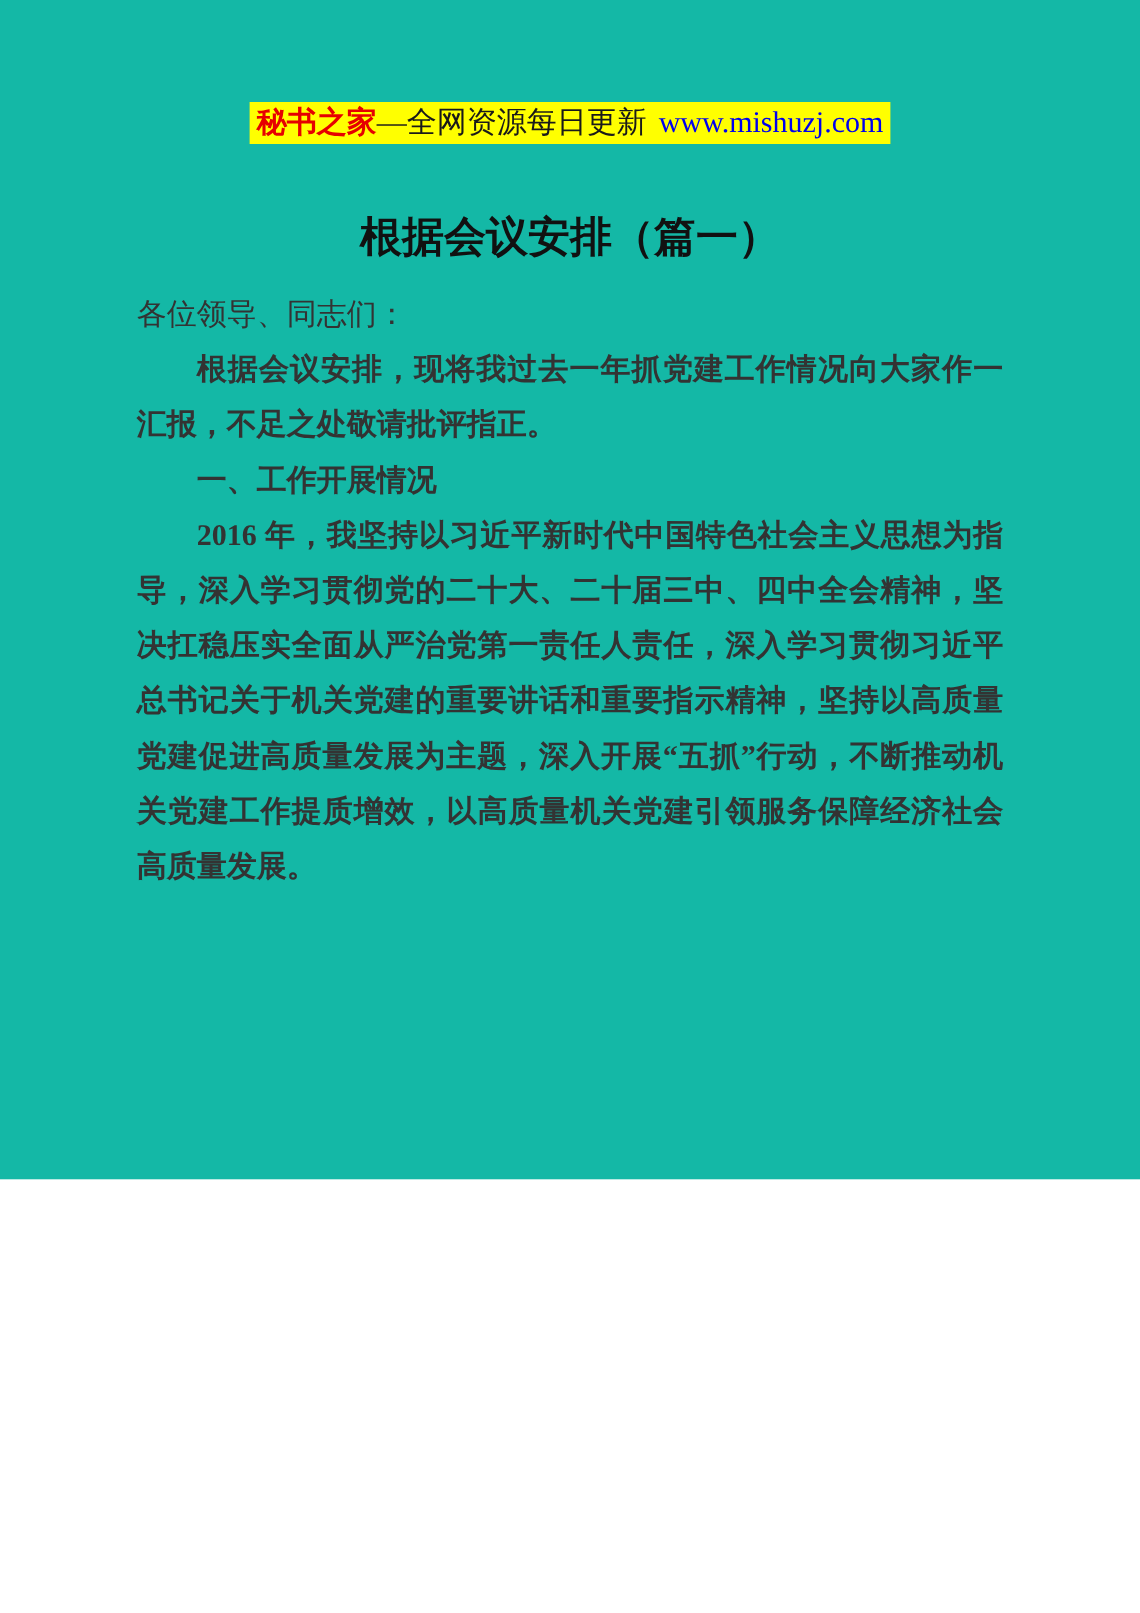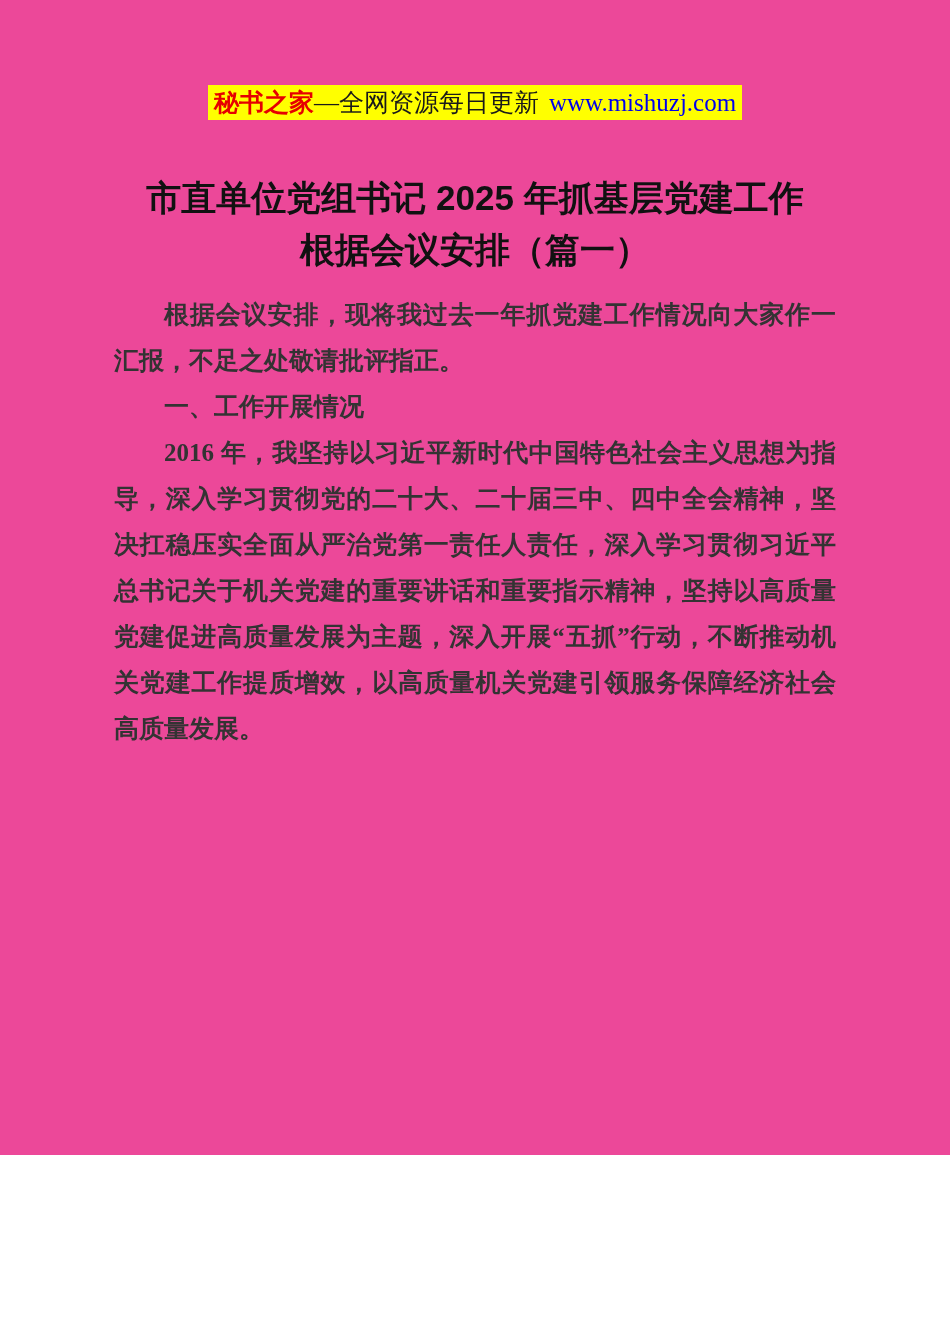--- a/index.html
+++ b/index.html
@@ -4,22 +4,22 @@
 <style>
   * { box-sizing: border-box; }
   html, body {
     margin: 0;
     padding: 0;
     background: #ffffff;
   }
   .page {
     position: relative;
     width: 950px;
-    height: 1155px;
-    background: #ec4899;
+    height: 983px;
+    background: #14b8a6;
     padding: 84px 114px 0 114px;
     overflow: hidden;
     font-family: "Liberation Serif", "DejaVu Serif", serif;
   }
   .doc-header {
     text-align: center;
     font-size: 25px;
     line-height: 38px;
     margin-bottom: 50px;
     white-space: nowrap;
@@ -61,23 +61,23 @@
 </head>
 <body>
 
 <div class="page">
 
   <div class="doc-header">
     <span class="hl"><span class="brand">秘书之家</span><span class="tagline">—全网资源每日更新</span><span class="url">www.mishuzj.com</span></span>
   </div>
 
   <h1 class="doc-title">
-    <span>市直单位党组书记 2025 年抓基层党建工作</span>
     <span>根据会议安排（篇一）</span>
   </h1>
 
   <div class="doc-body">
+    <p class="p">各位领导、同志们：</p>
     <p class="p indent">根据会议安排，现将我过去一年抓党建工作情况向大家作一汇报，不足之处敬请批评指正。</p>
     <p class="p indent">一、工作开展情况</p>
     <p class="p indent">2016 年，我坚持以习近平新时代中国特色社会主义思想为指导，深入学习贯彻党的二十大、二十届三中、四中全会精神，坚决扛稳压实全面从严治党第一责任人责任，深入学习贯彻习近平总书记关于机关党建的重要讲话和重要指示精神，坚持以高质量党建促进高质量发展为主题，深入开展“五抓”行动，不断推动机关党建工作提质增效，以高质量机关党建引领服务保障经济社会高质量发展。</p>
   </div>
 
 </div>
 
 </body></html>

